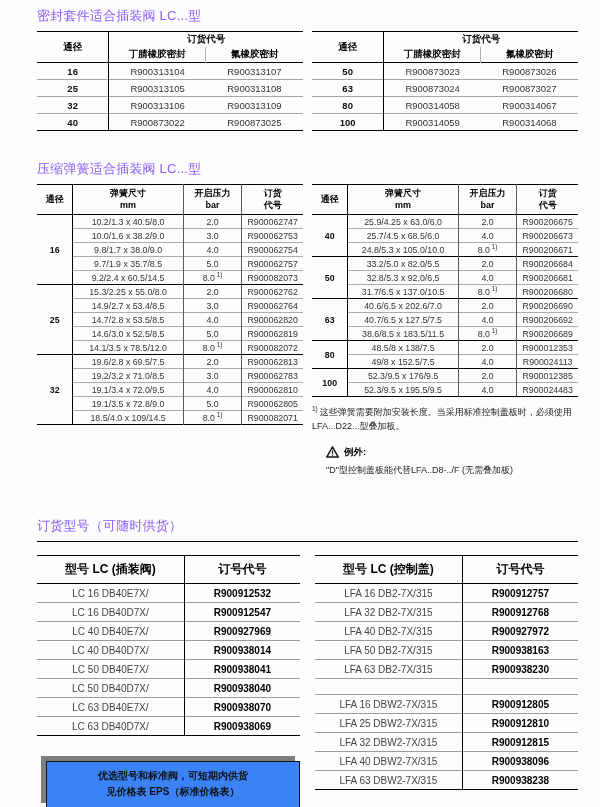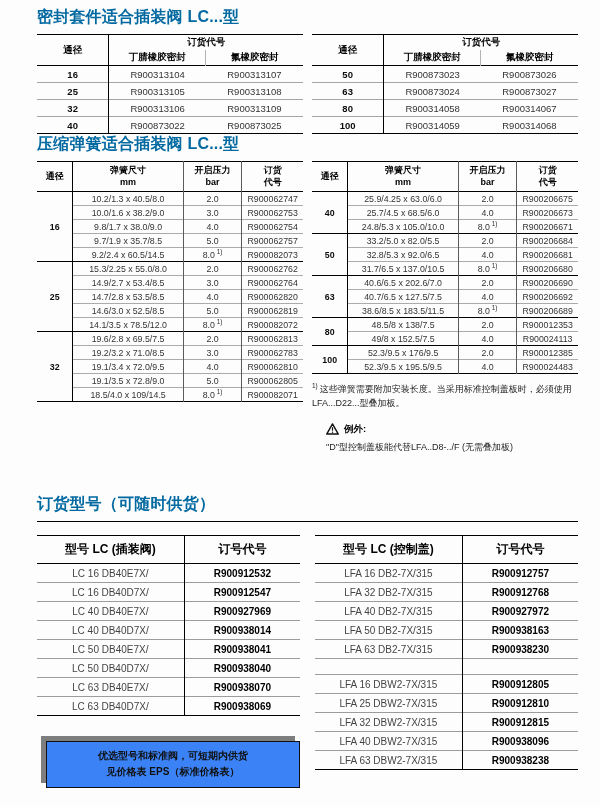--- a/index.html
+++ b/index.html
@@ -3,42 +3,42 @@
 <meta charset="utf-8">
 <style>
   html,body{margin:0;padding:0;}
   body{
     width:600px;height:807px;overflow:hidden;
     background:#fdfdfd;color:#1c1c1c;
     font-family:"Liberation Sans","DejaVu Sans",sans-serif;
     -webkit-font-smoothing:antialiased;
   }
   .page{box-sizing:border-box;width:600px;height:807px;padding:5px 22px 6px 37px;}
-  h2.sec-title{font-size:16px;font-weight:bold;color:#0369a1;margin:0 0 6px 0;letter-spacing:.2px;}
+  h2.sec-title{font-size:13px;font-weight:normal;color:#8b5cf6;margin:0 0 6px 0;letter-spacing:.2px;}
   .cols{display:flex;gap:9px;align-items:flex-start;}
   .col{flex:1 1 0;min-width:0;}
 
   table{border-collapse:collapse;width:100%;table-layout:fixed;}
   th,td{padding:0 2px;text-align:center;overflow:hidden;white-space:nowrap;}
 
   
   .sec1{margin-top:2px;}
   table.seal{border-top:1.8px solid #000;border-bottom:1.8px solid #000;font-size:9.5px;}
   table.seal thead{border-bottom:1.6px solid #000;}
   table.seal thead th{font-size:9.5px;color:#000;}
   table.seal thead tr th{height:15px;}
   table.seal col.c-size{width:27%;}
   table.seal .sizecol{border-right:1.2px solid #000;}
   table.seal th.sub-fkm{border-left:1px solid #b3b3b3;}
   table.seal tbody td{height:16px;color:#333;}
   table.seal tbody td.size{font-weight:bold;color:#0c0c0c;}
   table.seal tbody tr + tr td{border-top:1px solid #a6a6a6;}
 
   
-  .sec2{}
+  .sec2{margin-top:29px;}
   table.spring{border-top:1.8px solid #000;border-bottom:1.8px solid #000;font-size:8.8px;}
   table.spring thead{border-bottom:1.5px solid #000;}
   table.spring thead th{height:29px;font-size:9px;line-height:1.25;color:#000;}
   table.spring col.c-size{width:13.5%;}
   table.spring col.c-dim{width:41.5%;}
   table.spring col.c-p{width:22%;}
   table.spring col.c-code{width:23%;}
   table.spring .sizecol{border-right:1.1px solid #000;}
   table.spring .vd{border-left:1px solid #5a5a5a;}
   table.spring tbody td{height:13px;color:#333;}

